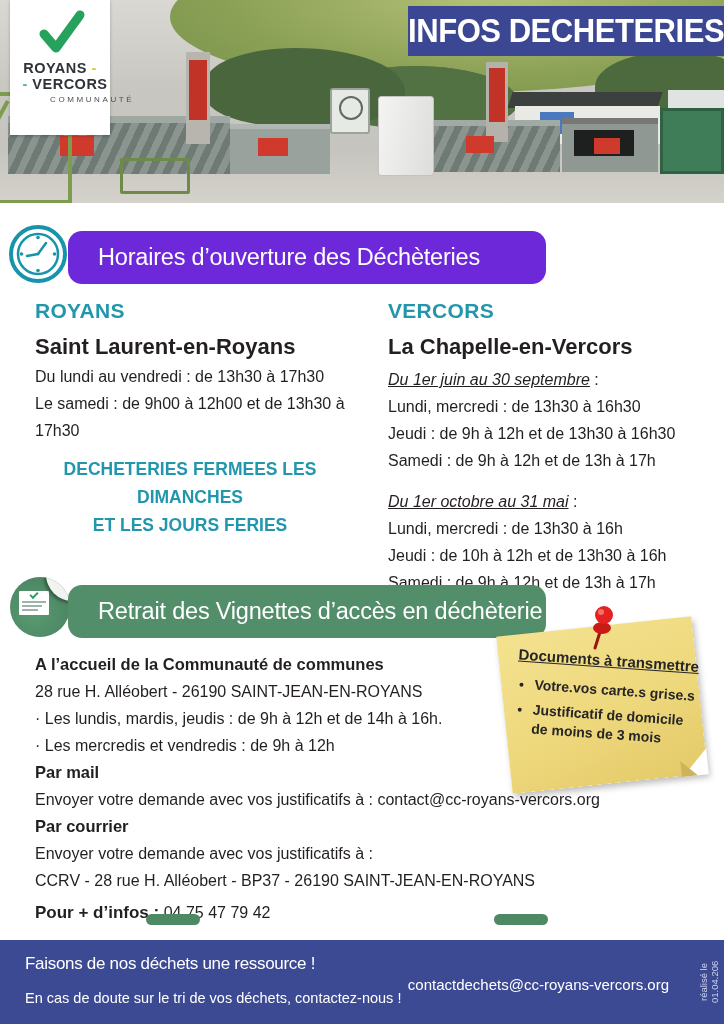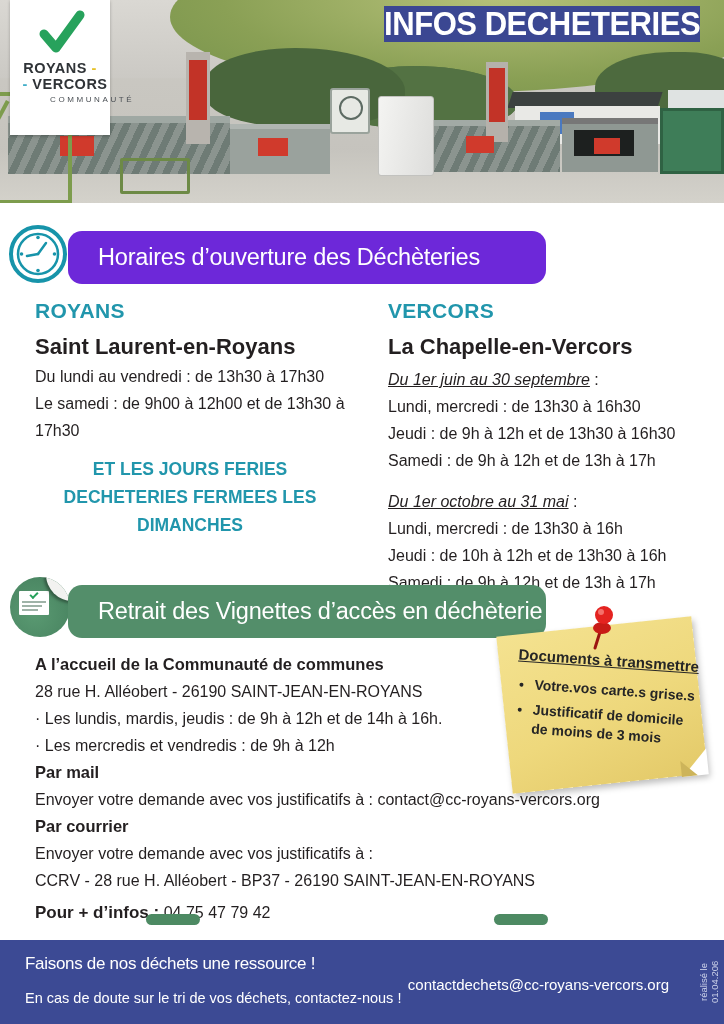--- a/index.html
+++ b/index.html
@@ -50,21 +50,21 @@
   .logo-card { position:absolute; left:10px; top:0; width:100px; height:135px; background:#ffffff;
                box-shadow:0 1px 3px rgba(0,0,0,.25); text-align:center; z-index:5; }
   .logo-check { margin-top:10px; }
   .logo-l1 { font-size:14.5px; font-weight:bold; color:#2f3337; letter-spacing:.5px; margin-top:2px; }
   .logo-l2 { font-size:14.5px; font-weight:bold; color:#2f3337; letter-spacing:.5px;padding-left:10px; }
   .dash-y { color:#e6c127; font-weight:bold; }
   .dash-b { color:#41aec9; font-weight:bold; }
   .logo-l3 { font-size:8px; color:#4a4f54; letter-spacing:2.6px; margin-top:3px;padding-left:40px; }
 
   
-  .title-banner { position:absolute; left:384px; top:6px; width:316px; height:36px; background:#3b4792;
+  .title-banner { position:absolute; left:408px; top:6px; width:316px; height:50px; background:#3b4792;
                   display:flex; align-items:center; justify-content:center; z-index:5; }
   .title-banner span { color:#ffffff; font-size:33px; font-weight:bold; letter-spacing:-.5px; transform:scaleX(.94); white-space:nowrap; }
 
   
   .banner { position:absolute; left:68px; width:478px; height:53px; border-radius:14px;
             display:flex; align-items:center; padding-left:30px; }
   .banner span { color:#ffffff; font-size:23.5px; letter-spacing:-.2px; white-space:nowrap; }
   .banner.teal { top:231px; background:#6d28d9; }
   .banner.green { top:585px; background:#538e6a; }
 
@@ -196,22 +196,22 @@
   </div>
 
   <div class="col col-royans">
     <div class="col-title">ROYANS</div>
     <div class="site">Saint Laurent-en-Royans</div>
     <div>Du lundi au vendredi : de 13h30 à 17h30</div>
     <div>Le samedi : de 9h00 à 12h00 et de 13h30 à 17h30</div>
   </div>
 
   <div class="closed">
+    <div>DECHETERIES FERMEES LES DIMANCHES</div>
     <div>ET LES JOURS FERIES</div>
-    <div>DECHETERIES FERMEES LES DIMANCHES</div>
   </div>
 
   <div class="col col-vercors">
     <div class="col-title">VERCORS</div>
     <div class="site">La Chapelle-en-Vercors</div>
     <div class="period-line"><span class="period">Du 1er juin au 30 septembre</span><span> :</span></div>
     <div>Lundi, mercredi : de 13h30 à 16h30</div>
     <div>Jeudi : de 9h à 12h et de 13h30 à 16h30</div>
     <div>Samedi : de 9h à 12h et de 13h à 17h</div>
     <div class="period-line" style="margin-top:14px;"><span class="period">Du 1er octobre au 31 mai</span><span> :</span></div>

